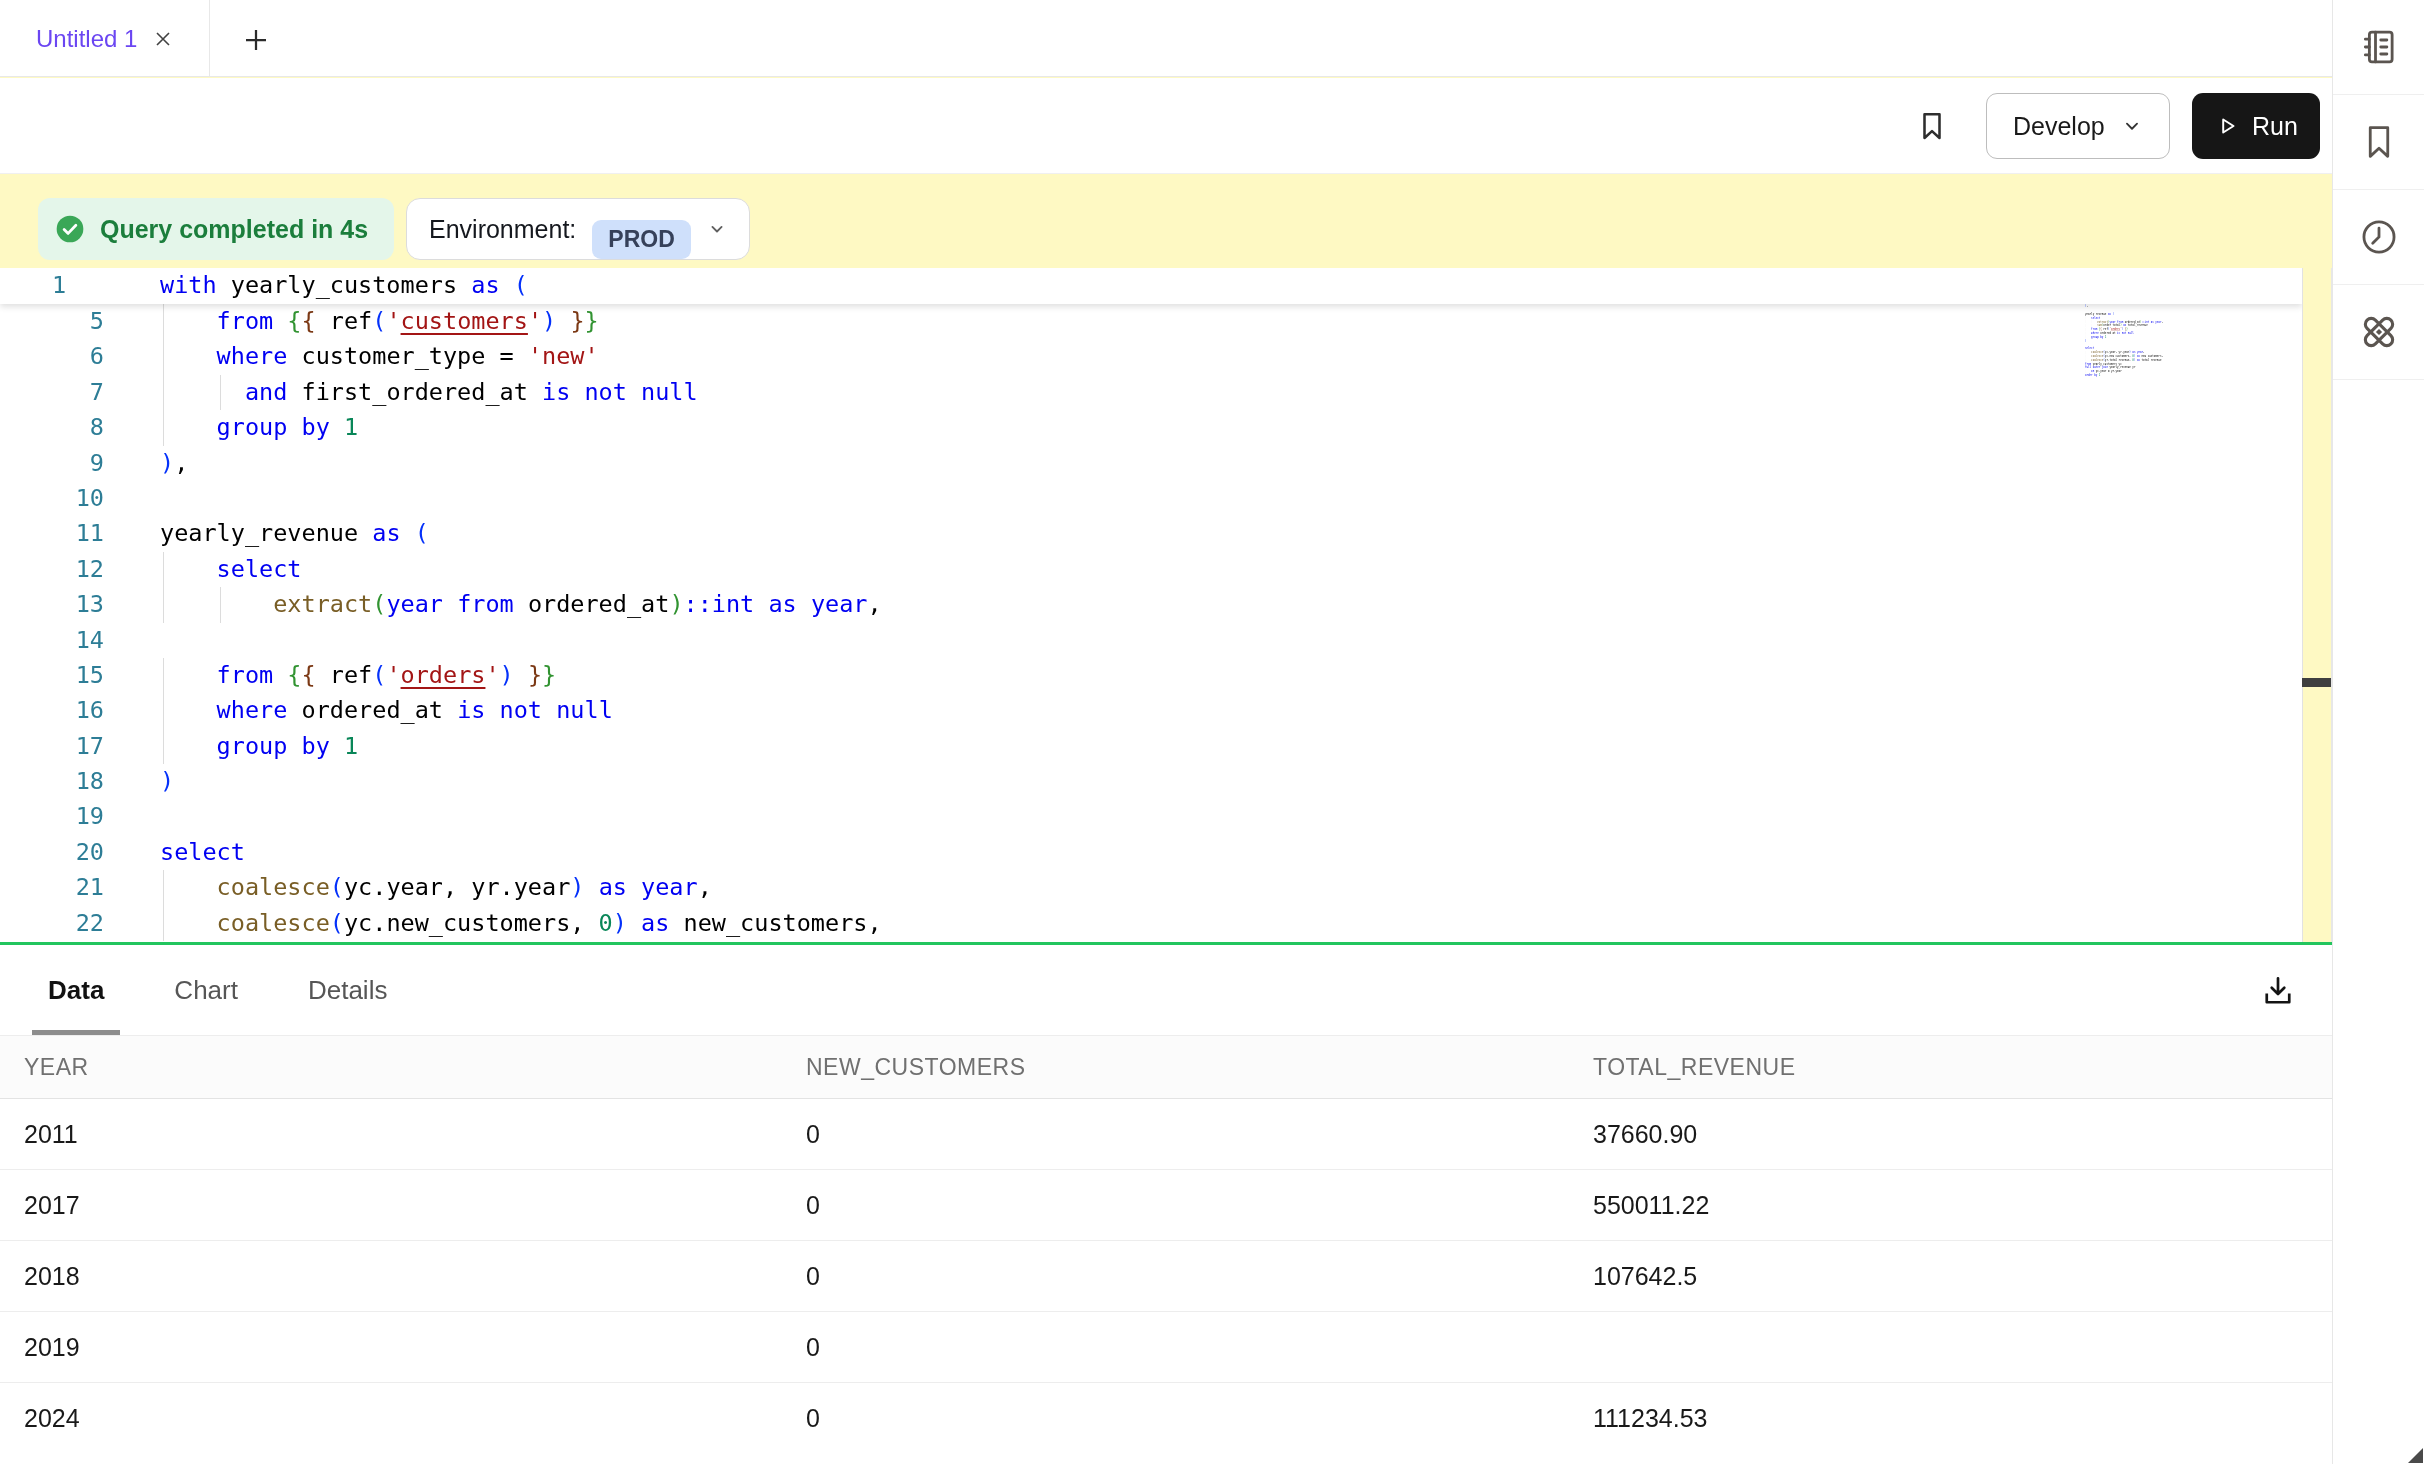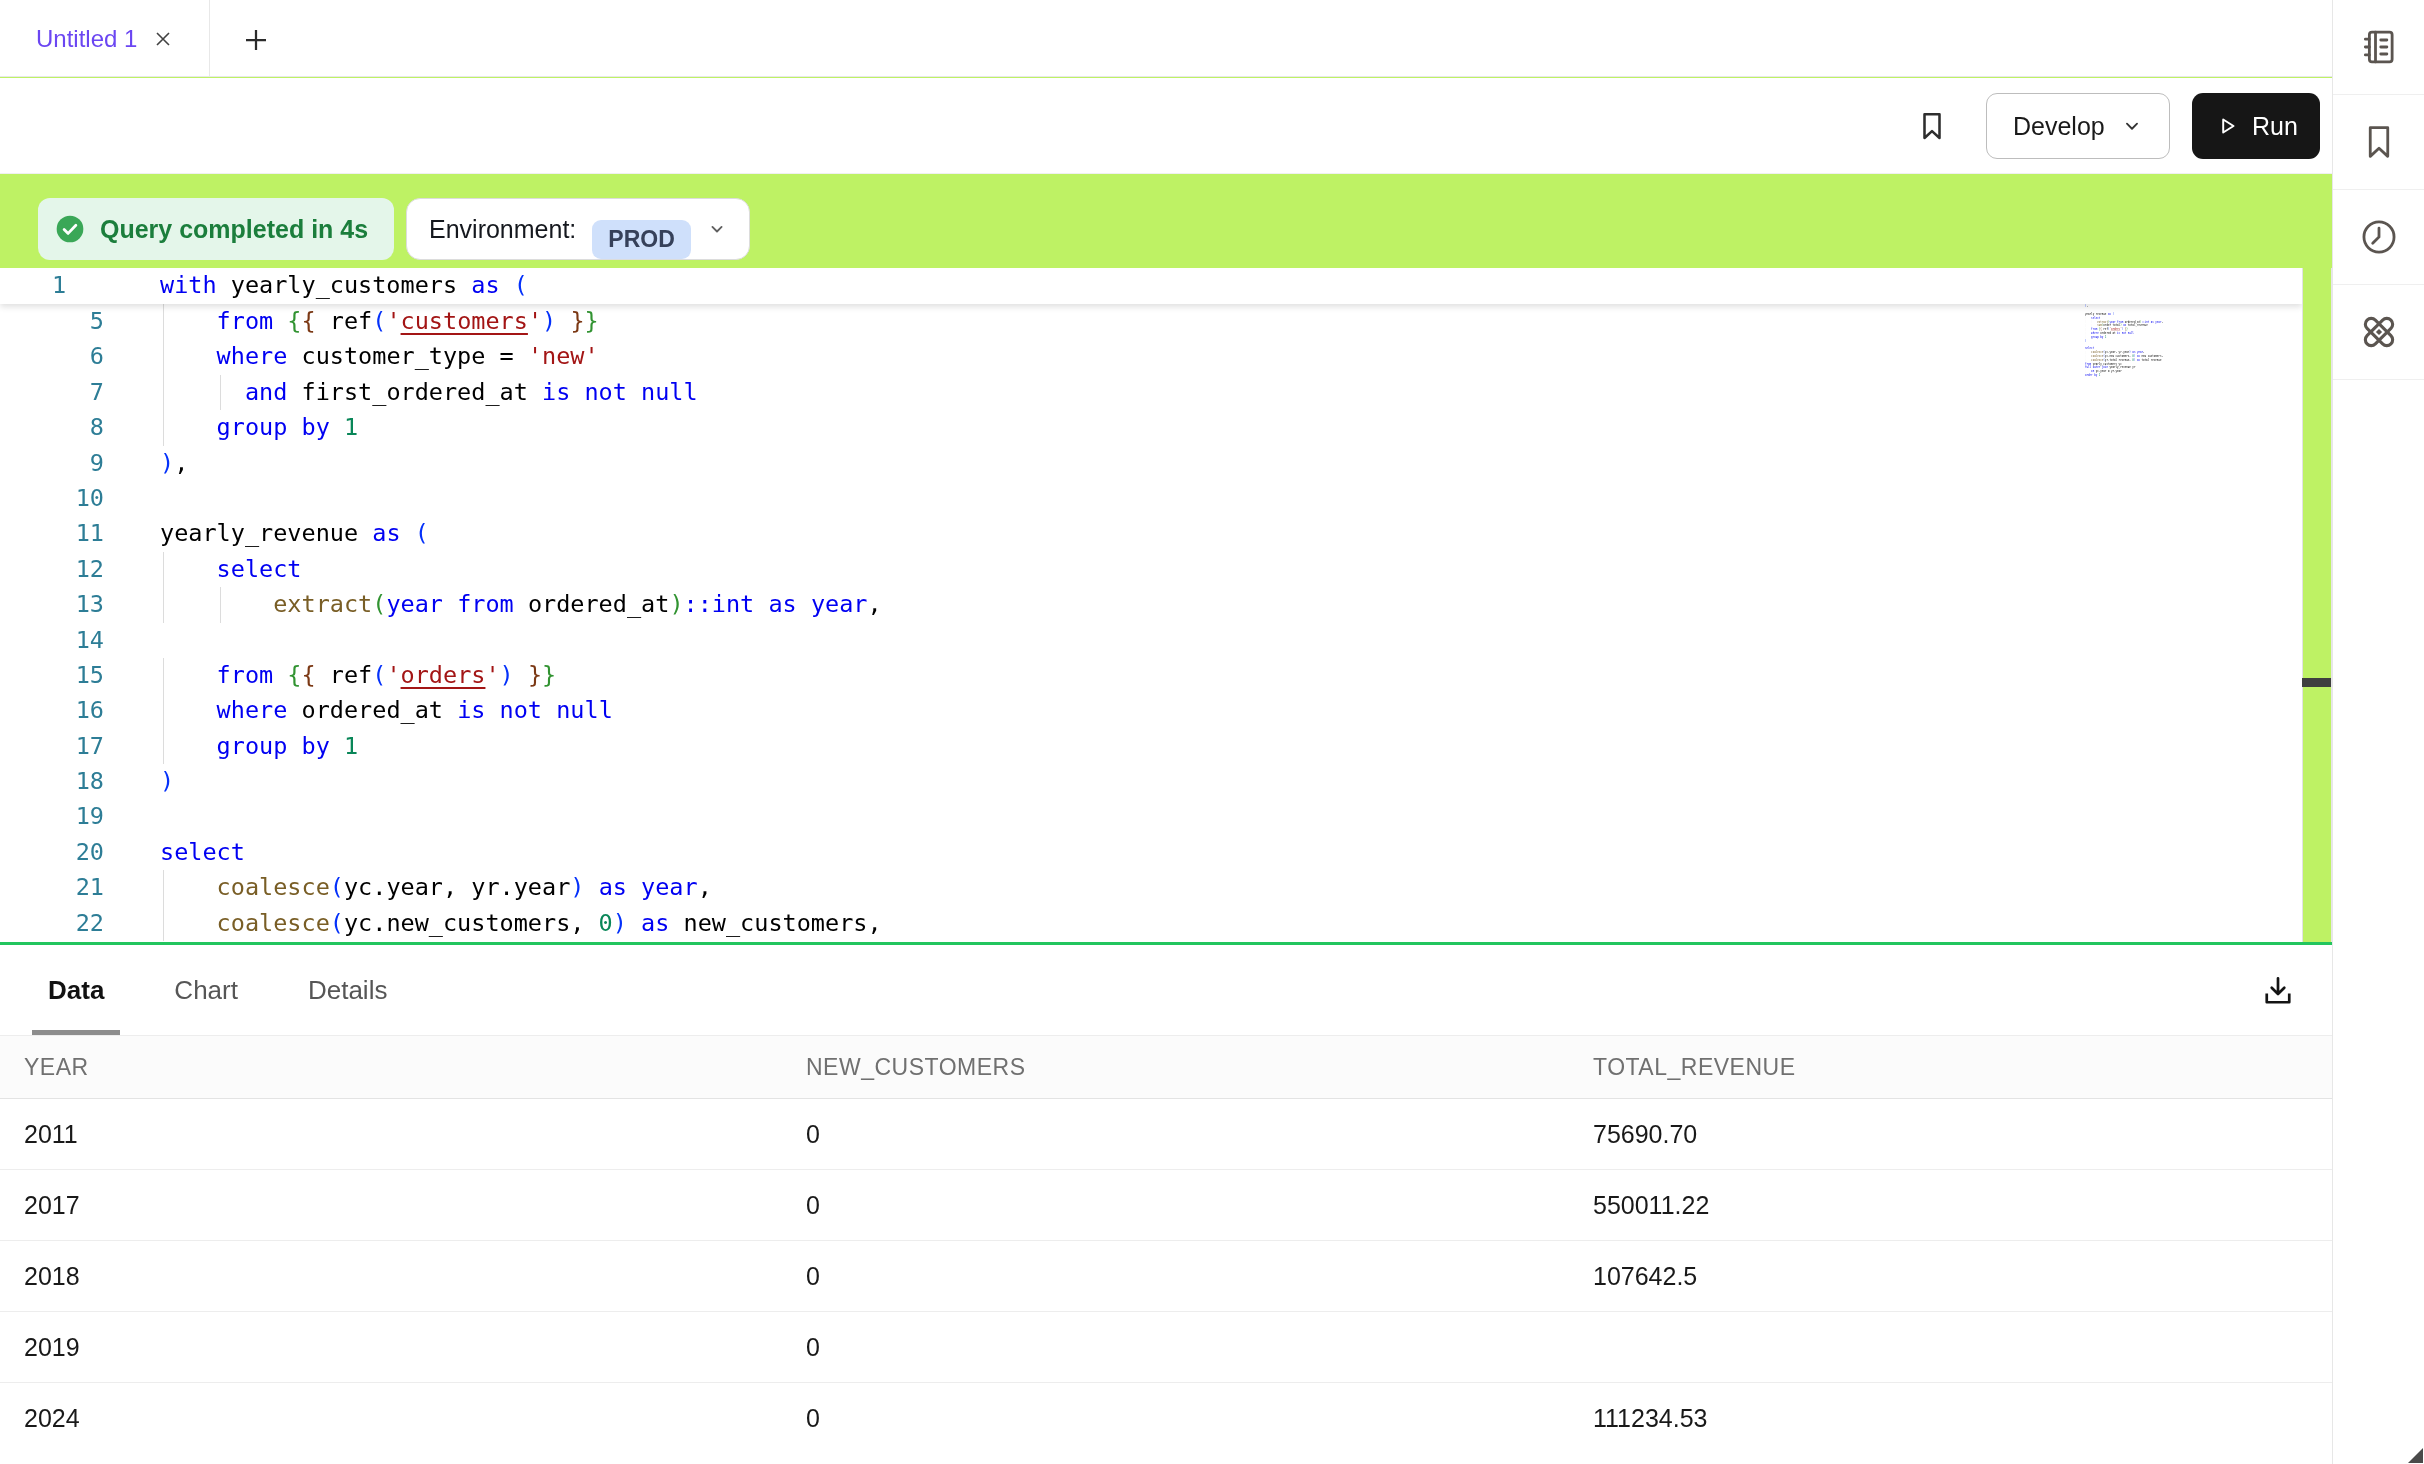--- a/index.html
+++ b/index.html
@@ -1,18 +1,18 @@
 <!DOCTYPE html>
 <html style="--accent: #6b46f2; --success: #1b7e3c; --prod-badge: #cfe0fb; --kw: #0000f2; --str: #a31515; --num: #098658; --fn: #795e26;"><head>
 <meta charset="utf-8">
 <style>
   * { margin:0; padding:0; box-sizing:border-box; }
   html,body { width:2424px; height:1464px; overflow:hidden; background:#fff;
               font-family:"Liberation Sans", sans-serif; color:#1a1a1a; }
-  #app { position:relative; width:2424px; height:1464px; background:#bef264; }
+  #app { position:relative; width:2424px; height:1464px; background:#fef9c3; }
 
   
   #tabbar { position:absolute; left:0; top:0; width:2332px; height:77px; background:#fff;
             border-bottom:1px solid #e8e8e8; }
   #tab-untitled { position:absolute; left:0; top:0; width:210px; height:77px;
                   border-right:1px solid #e8e8e8; display:flex; align-items:center;
                   padding-left:36px; gap:14px; cursor:pointer; }
   #tab-untitled .tab-label { color:var(--accent,#6b46f2); font-size:24px; }
   .icon-btn { display:flex; align-items:center; justify-content:center; cursor:pointer; }
   #new-tab-btn { position:absolute; left:236px; top:20px; width:40px; height:40px; }
@@ -231,21 +231,21 @@
     <div id="table-wrap">
       <div id="table-header" class="trow">
           <div class="th">YEAR</div>
           <div class="th">NEW_CUSTOMERS</div>
           <div class="th">TOTAL_REVENUE</div>
         </div>
       <div id="table-body">
           <div class="trow tr">
             <div class="td">2011</div>
             <div class="td">0</div>
-            <div class="td">75690.70</div>
+            <div class="td">37660.90</div>
           </div>
           <div class="trow tr">
             <div class="td">2017</div>
             <div class="td">0</div>
             <div class="td">550011.22</div>
           </div>
           <div class="trow tr">
             <div class="td">2018</div>
             <div class="td">0</div>
             <div class="td">107642.5</div>

